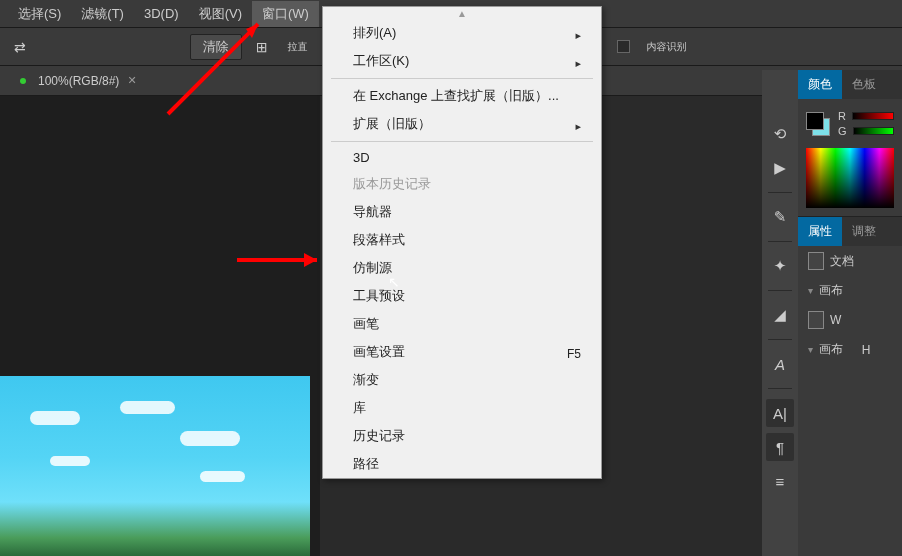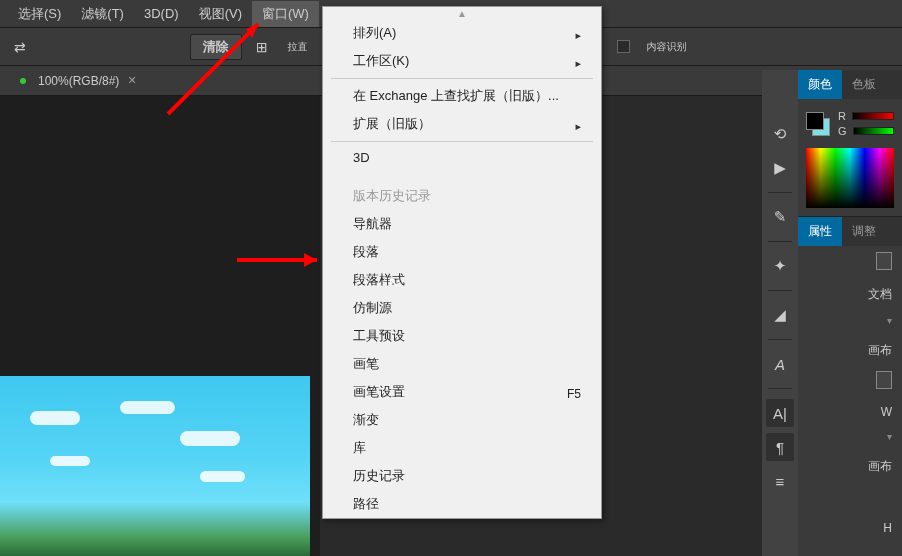--- a/index.html
+++ b/index.html
@@ -4,21 +4,21 @@
 <style>
 * { margin: 0; padding: 0; box-sizing: border-box; font-family: "Microsoft YaHei", Arial, sans-serif; }
 body { width: 902px; height: 556px; background: #2a2a2a; overflow: hidden; position: relative; }
 
 .menubar { background: #3a3a3a; height: 28px; display: flex; align-items: center; border-bottom: 1px solid #1a1a1a; padding-left: 8px; }
 .menu-item { color: #ccc; padding: 4px 10px; font-size: 13px; cursor: pointer; }
 .menu-item.active { background: #5a5a5a; }
 
 .toolbar { background: #3a3a3a; height: 38px; display: flex; align-items: center; padding: 0 10px; border-bottom: 1px solid #1a1a1a; gap: 10px; }
 .tool-icon { color: #ccc; font-size: 14px; padding: 4px; }
-.tool-btn { background: #4a4a4a; border: 1px solid #222; color: #ccc; padding: 3px 12px; font-size: 13px; border-radius: 2px; font-weight: bold; }
+.tool-btn { background: #4a4a4a; border: 1px solid #222; color: #ccc; padding: 3px 12px; font-size: 13px; border-radius: 2px; }
 .toolbar-label { color: #ccc; font-size: 10px; margin-left: 6px; }
 .checkbox { width: 13px; height: 13px; border: 1px solid #666; background: #2a2a2a; display: inline-block; }
 
 .tab-bar { background: #3a3a3a; height: 30px; display: flex; align-items: center; padding-left: 10px; border-bottom: 1px solid #1a1a1a; }
 .doc-tab { color: #ccc; font-size: 12px; padding: 6px 10px; display: flex; align-items: center; gap: 8px; justify-content: space-between; }
 .tab-close { color: #999; font-size: 11px; }
 .green-dot { width: 6px; height: 6px; background: #3c3; border-radius: 50%; display: inline-block; margin-right: 4px; }
 
 .canvas-area { position: absolute; top: 96px; left: 0; width: 320px; height: 460px; background: #1e1e1e; }
 .canvas-image { position: absolute; bottom: 0; left: 0; width: 310px; height: 180px; background: linear-gradient(180deg, #3fc8f0 0%, #54d4f5 45%, #6fe0fa 70%, #4a9c5a 90%, #2a6a3a 100%); }
@@ -26,21 +26,21 @@
 .c1 { top: 35px; left: 30px; width: 50px; height: 14px; }
 .c2 { top: 25px; left: 120px; width: 55px; height: 13px; }
 .c3 { top: 55px; left: 180px; width: 60px; height: 15px; }
 .c4 { top: 80px; left: 50px; width: 40px; height: 10px; }
 .c5 { top: 95px; left: 200px; width: 45px; height: 11px; }
 
 .dropdown { position: absolute; top: 6px; left: 322px; width: 280px; background: #f0f0f0; border: 1px solid #999; box-shadow: 2px 2px 6px rgba(0,0,0,0.4); z-index: 100; }
 .dropdown-top { height: 12px; display: flex; justify-content: center; align-items: center; color: #999; font-size: 10px; }
 .menu-row { display: flex; justify-content: space-between; align-items: flex-end; padding: 5px 20px 5px 30px; font-size: 13px; color: #222; cursor: pointer; position: relative; }
 .menu-row.selected { background: #1473e6; color: #fff; }
-.menu-row.disabled { color: #999; margin-top: 12px; }
+.menu-row.disabled { color: #999; }
 .menu-sep { border-top: 1px solid #ccc; margin: 3px 8px; }
 .submenu-arrow { font-size: 11px; color: #333; }
 .shortcut { font-size: 12px; }
 
 .right-panels { position: absolute; top: 70px; right: 0; width: 140px; height: 490px; background: #3a3a3a; display: flex; }
 .tool-strip { width: 36px; background: #424242; display: flex; flex-direction: column; align-items: center; padding-top: 50px; gap: 6px; }
 .strip-icon { width: 28px; height: 28px; display: flex; align-items: center; justify-content: center; color: #ccc; font-size: 15px; border-radius: 2px; }
 .strip-icon.active { background: #303030; }
 .strip-sep { width: 24px; border-top: 1px solid #2a2a2a; margin: 4px 0; }
 
@@ -54,21 +54,21 @@
 .swatch-box { width: 24px; height: 24px; position: relative; }
 .swatch-fg { position: absolute; top: 0; left: 0; width: 18px; height: 18px; background: #000; border: 1px solid #888; }
 .swatch-bg { position: absolute; bottom: 0; right: 0; width: 18px; height: 18px; background: #7de0e8; border: 1px solid #888; }
 .slider-row { display: flex; align-items: center; gap: 6px; font-size: 11px; color: #ccc; margin: 3px 0; }
 .slider-track { flex: 1; height: 8px; background: linear-gradient(90deg,#000,#f00); border: 1px solid #222; }
 .slider-track.g { background: linear-gradient(90deg,#000,#0f0); }
 
 .color-spectrum { width: 100%; height: 60px; margin-top: 8px; background: linear-gradient(to bottom, rgba(255,255,255,0) 0%, rgba(0,0,0,1) 100%), linear-gradient(to right, #f00,#ff0,#0f0,#0ff,#00f,#f0f,#f00); }
 
 .section { border-top: 1px solid #222; }
-.sec-row { padding: 6px 10px; font-size: 12px; color: #ccc; display: flex; align-items: flex-end; gap: 16px; flex-direction: column; }
+.sec-row { padding: 6px 10px; font-size: 12px; color: #ccc; display: flex; align-items: center; gap: 6px; }
 .file-icon { width: 16px; height: 18px; border: 1px solid #888; background: #444; }
 .collapse { font-size: 10px; color: #888; }
 
 .arrow-red { position: absolute; pointer-events: none; z-index: 50; }
 .cursor { position: absolute; left: 388px; top: 274px; z-index: 101; font-size: 14px; color: #fff; }
 
 .more-btn { position: absolute; top: 82px; right: 6px; color: #888; font-size: 11px; letter-spacing: 2px; }
 </style>
 </head>
 <body>
@@ -132,23 +132,20 @@
     </div>
   <div class="menu-sep"></div>
   <div class="menu-row">
       <span>3D</span>
     </div>
   <div class="menu-row disabled">
       <span>版本历史记录</span>
     </div>
   <div class="menu-row">
       <span>导航器</span>
-    </div>
-  <div class="menu-row">
-      <span>段落</span>
     </div>
   <div class="menu-row">
       <span>段落样式</span>
     </div>
   <div class="menu-row">
       <span>仿制源</span>
     </div>
   <div class="menu-row">
       <span>工具预设</span>
     </div>

